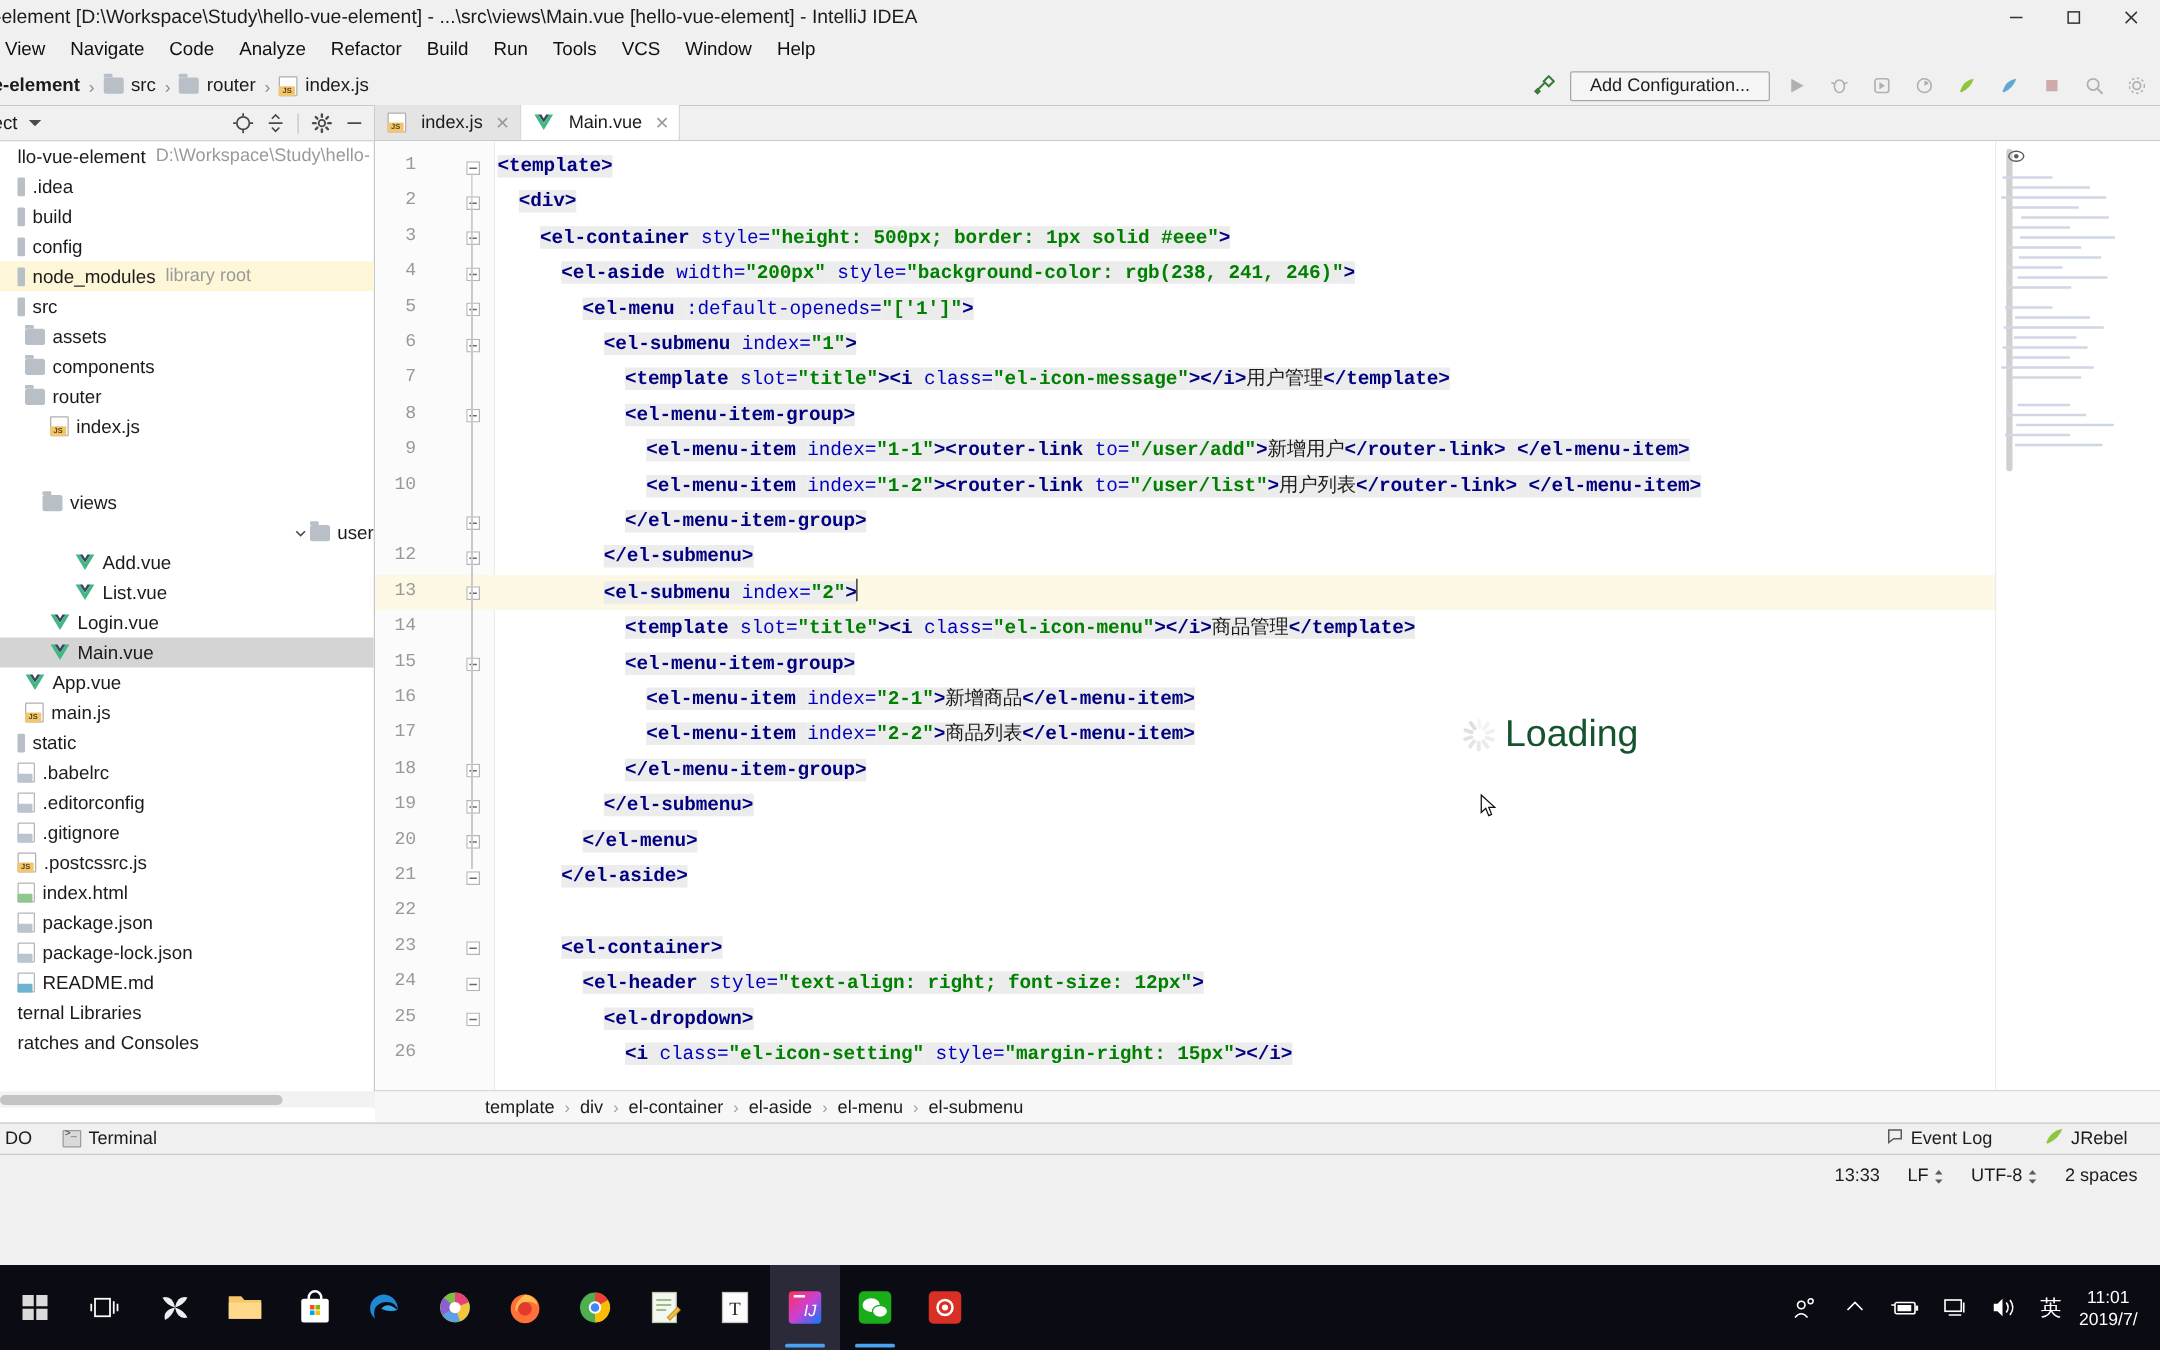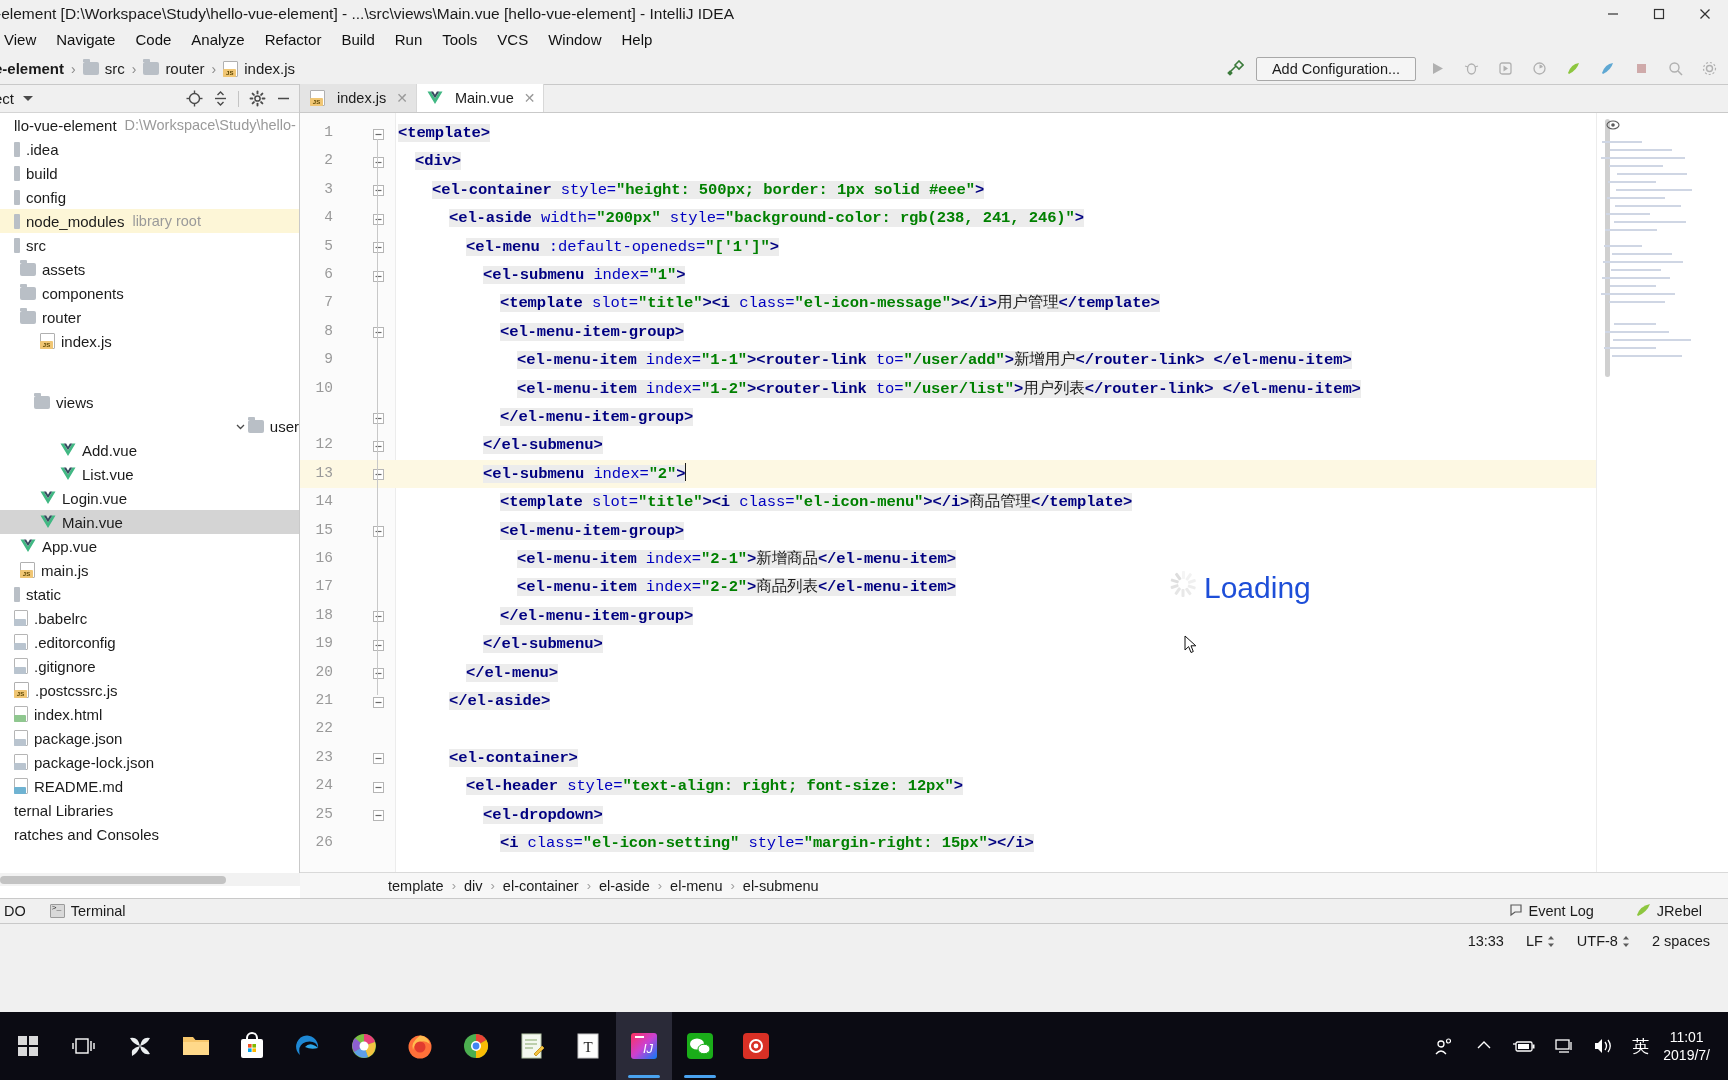--- a/index.html
+++ b/index.html
@@ -177,21 +177,21 @@
   .tk-txt { color: #1b1b1b; }
   .tk-pun { color: #1b1b1b; }
   .hlbg { background: #ececec; }
   .caret-bar {
     display:inline-block; width:1px; height:18px; background:#1b1b1b;
     vertical-align:-3px; margin-left:0px;
   }
 
   .loading {
     position: absolute; left: 870px; top: 458px;
-    font-size: 30px; color: #1d4ed8; display:flex; align-items:flex-start; gap:8px;
+    font-size: 30px; color: #14532d; display:flex; align-items:center; gap:8px;
     pointer-events:none;
   }
   .spinner { width: 26px; height: 26px; position: relative; }
   .spinner i {
     position:absolute; left:12px; top:0; width:2.5px; height:8px; background:#d8d8d8;
     transform-origin: 1.25px 13px; border-radius:1px;
   }
   .mousecursor { position:absolute; left:884px; top:522px; }
 
   

